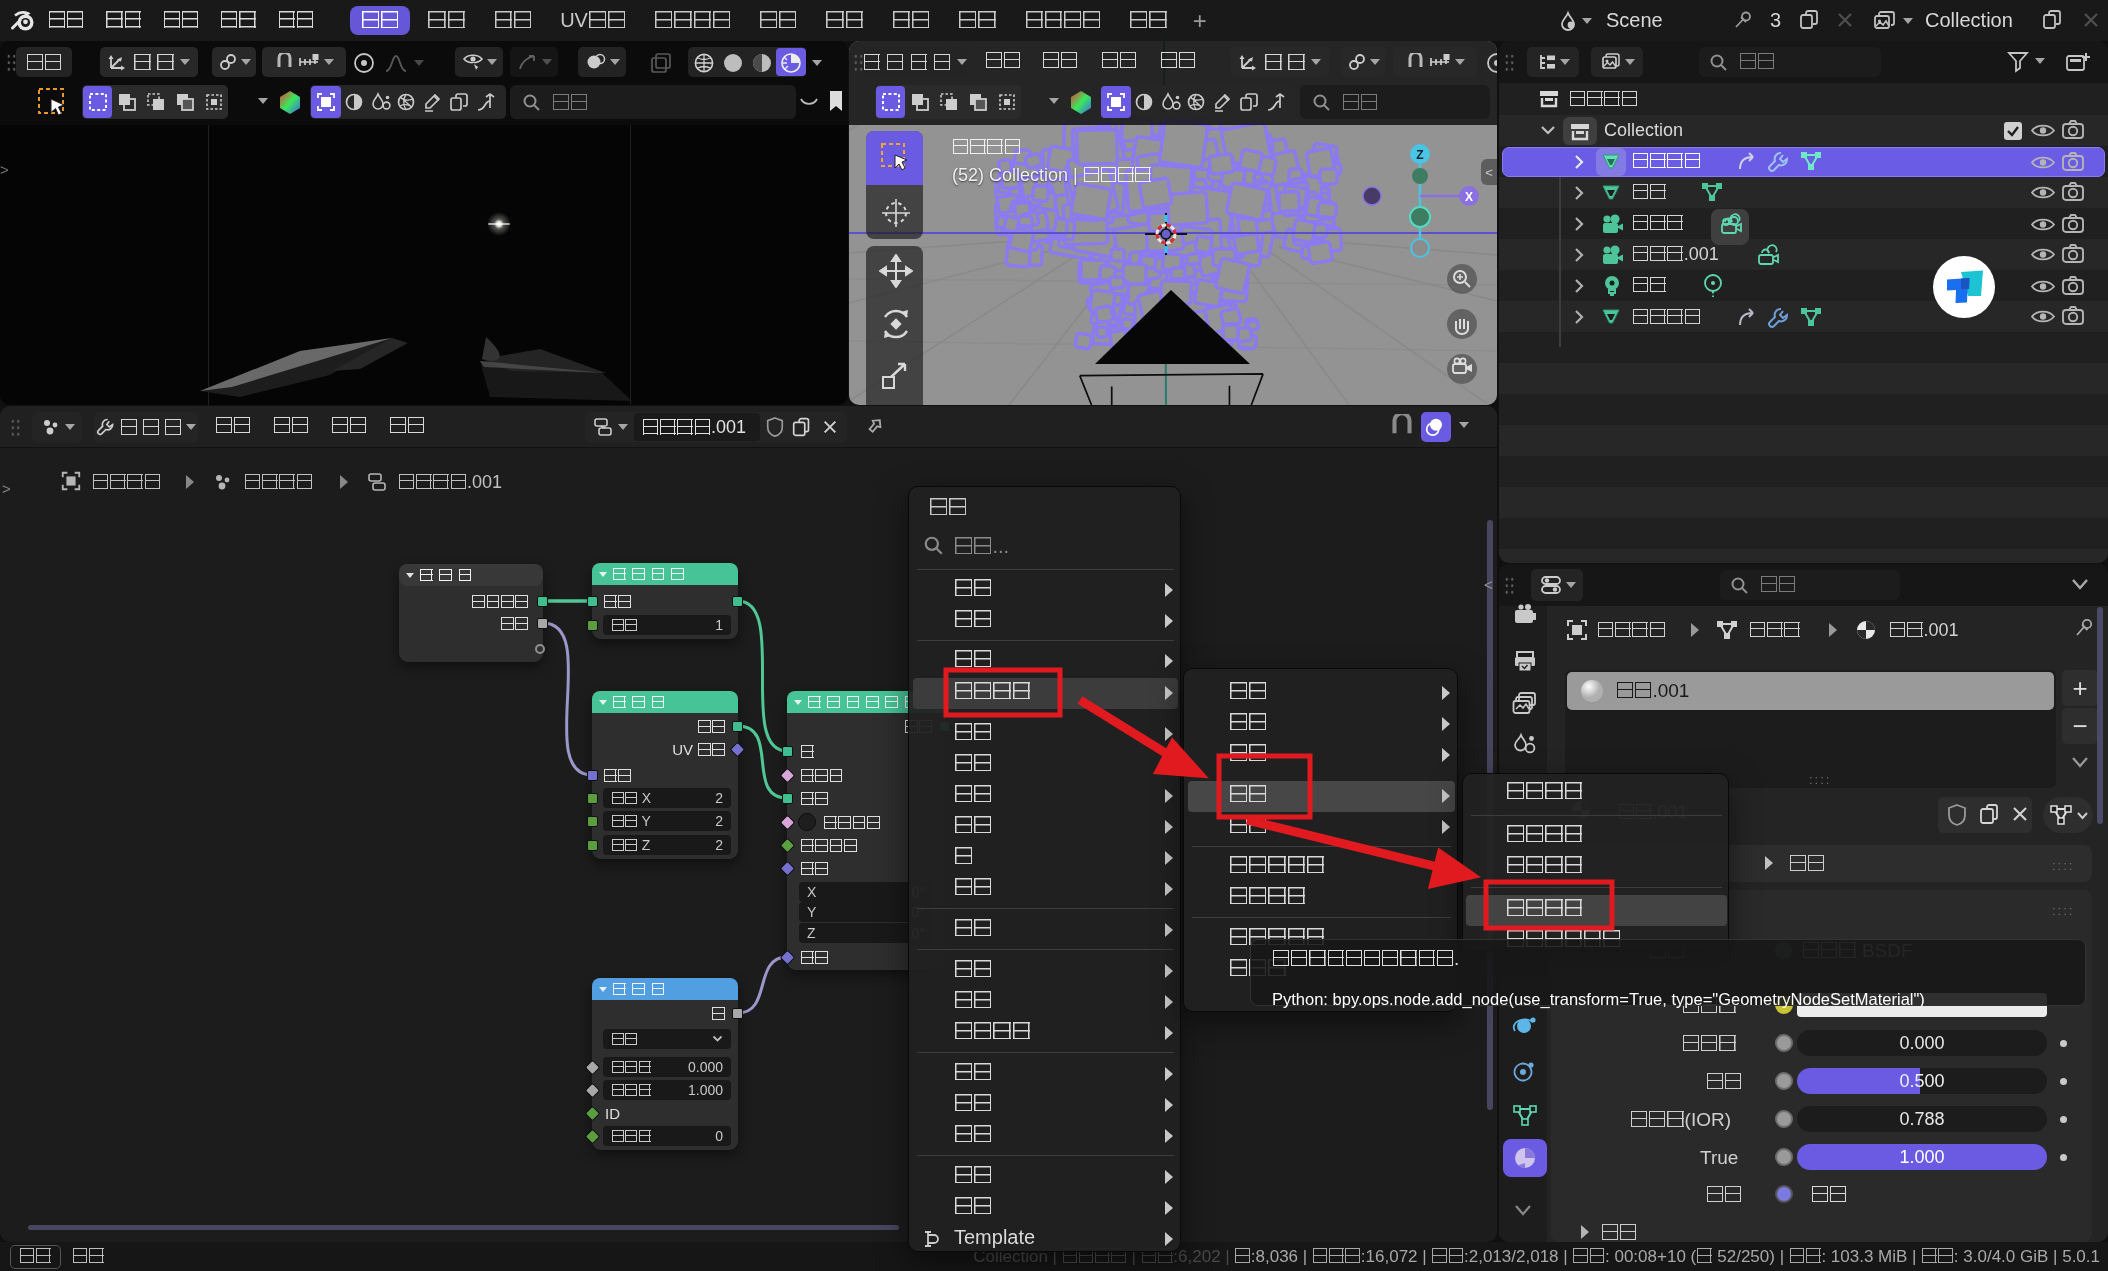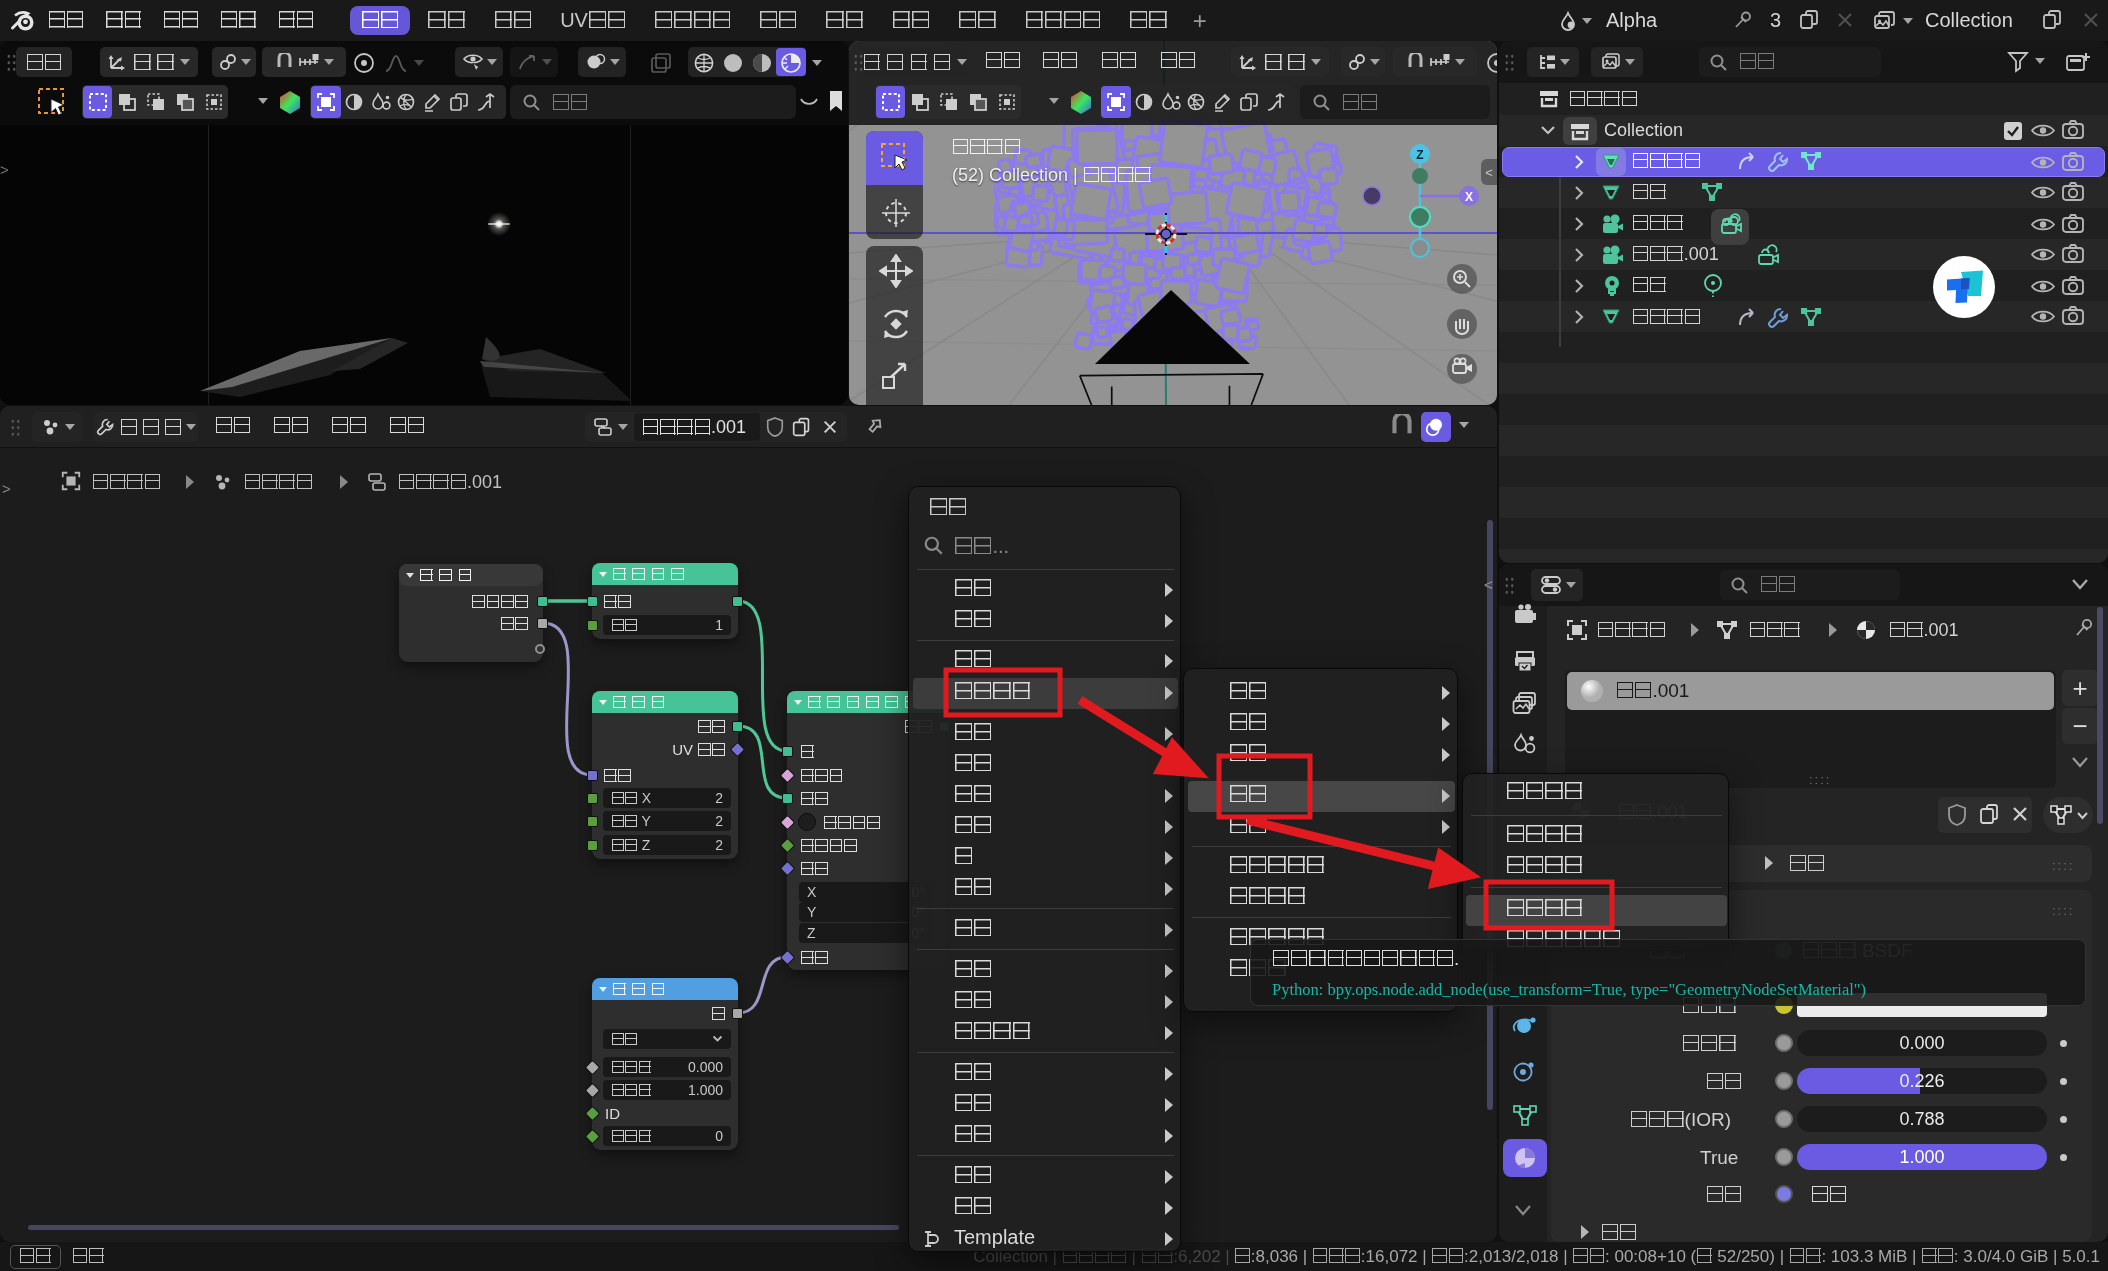--- a/index.html
+++ b/index.html
@@ -55,21 +55,21 @@
     <span style="color:#c8c8c8;padding:3px 11px"><i class="g"></i><i class="g"></i></span>
     <span style="color:#9a9a9a;font-size:24px;padding:0 8px">+</span>
   </div>
 
   <div class="row abs" style="left:1556px;top:0;height:41px;color:#d8d8d8;font-size:20px">
     <svg width="24" height="24" viewBox="0 0 24 24">
         <path d="M12 4 C14 9 18 11 18 15 a6 6 0 0 1 -12 0 C6 11 10 9 12 4 Z" fill="none" stroke="#c8c8c8" stroke-width="1.8"></path>
         <circle cx="15" cy="16" r="3.4" fill="#c8c8c8"></circle>
       </svg>
     <span class="chevs" style="margin:0 6px 0 2px"></span>
-    <span style="margin-left:8px">Alpha</span>
+    <span style="margin-left:8px">Scene</span>
   </div>
   <svg class="abs" style="left:1732px;top:9px" width="22" height="22" viewBox="0 0 22 22">
       <g fill="none" stroke="#9a9a9a" stroke-width="1.8">
         <circle cx="14" cy="7.5" r="4"></circle>
         <path d="M11 10.5 L4 18 M9 8 l5 5"></path>
       </g>
     </svg>
   <div class="abs" style="left:1770px;top:9px;color:#d5d5d5;font-size:20px">3</div>
   <svg class="abs" style="left:1797px;top:8px" width="24" height="24" viewBox="0 0 24 24">
       <rect x="4" y="7" width="11" height="13" rx="2" fill="none" stroke="#c0c0c0" stroke-width="1.8"></rect>
@@ -1430,21 +1430,21 @@
 
   <div class="abs" style="left:183px;top:469px;color:#cfcfcf;font-size:19px"><i class="g"></i><i class="g"></i><i class="g"></i></div>
   <div class="abs" style="left:276px;top:470px;width:18px;height:18px;border-radius:50%;background:#9a9a9a;border:2px solid #6e6e6e"></div>
   <div class="abs" style="left:298px;top:466px;width:250px;height:26px;background:#1c1c1c;border-radius:13px;color:#e8e8e8;font-size:18px;text-align:center;line-height:26px">0.000</div>
   <div class="abs" style="left:561px;top:476px;width:7px;height:7px;border-radius:50%;background:#c9c9c9"></div>
   <div class="abs" style="left:207px;top:507px;color:#cfcfcf;font-size:19px"><i class="g"></i><i class="g"></i></div>
   <div class="abs" style="left:276px;top:508px;width:18px;height:18px;border-radius:50%;background:#9a9a9a;border:2px solid #6e6e6e"></div>
   <div class="abs" style="left:298px;top:504px;width:250px;height:26px;background:#1c1c1c;border-radius:13px;overflow:hidden">
       <div style="width:49%;height:100%;background:#6a5be2"></div>
     </div>
-  <div class="abs" style="left:298px;top:504px;width:250px;height:26px;color:#f0f0f0;font-size:18px;text-align:center;line-height:26px">0.226</div>
+  <div class="abs" style="left:298px;top:504px;width:250px;height:26px;color:#f0f0f0;font-size:18px;text-align:center;line-height:26px">0.500</div>
   <div class="abs" style="left:561px;top:514px;width:7px;height:7px;border-radius:50%;background:#c9c9c9"></div>
   <div class="abs" style="left:131px;top:545px;color:#cfcfcf;font-size:19px"><i class="g"></i><i class="g"></i><i class="g"></i>(IOR)</div>
   <div class="abs" style="left:276px;top:546px;width:18px;height:18px;border-radius:50%;background:#9a9a9a;border:2px solid #6e6e6e"></div>
   <div class="abs" style="left:298px;top:542px;width:250px;height:26px;background:#1c1c1c;border-radius:13px;color:#e8e8e8;font-size:18px;text-align:center;line-height:26px">0.788</div>
   <div class="abs" style="left:561px;top:552px;width:7px;height:7px;border-radius:50%;background:#c9c9c9"></div>
   <div class="abs" style="left:201px;top:583px;color:#cfcfcf;font-size:19px">True</div>
   <div class="abs" style="left:276px;top:584px;width:18px;height:18px;border-radius:50%;background:#9a9a9a;border:2px solid #6e6e6e"></div>
   <div class="abs" style="left:298px;top:580px;width:250px;height:26px;background:#6a5be2;border-radius:13px;color:#fff;font-size:18px;text-align:center;line-height:26px">1.000</div>
   <div class="abs" style="left:561px;top:590px;width:7px;height:7px;border-radius:50%;background:#c9c9c9"></div>
   <div class="abs" style="left:207px;top:620px;color:#cfcfcf;font-size:19px"><i class="g"></i><i class="g"></i></div>
@@ -1777,21 +1777,21 @@
   <div class="mi" style="left:43px;top:49px"><i class="g"></i><i class="g"></i><i class="g"></i><i class="g"></i></div>
   <div class="mi" style="left:43px;top:80px"><i class="g"></i><i class="g"></i><i class="g"></i><i class="g"></i></div>
   <div class="sep abs" style="left:8px;top:113px;width:251px"></div>
   <div class="abs" style="left:3px;top:121px;width:261px;height:31px;background:#434343;border-radius:4px"></div>
   <div class="mi" style="left:43px;top:123px"><i class="g"></i><i class="g"></i><i class="g"></i><i class="g"></i></div>
   <div class="mi" style="left:43px;top:154px"><i class="g"></i><i class="g"></i><i class="g"></i><i class="g"></i><i class="g"></i><i class="g"></i></div>
 </div>
 
 <div class="abs" style="left:1250px;top:939px;width:836px;height:67px;background:rgba(24,24,24,.89);border:1px solid #323232;white-space:nowrap;border-radius:8px">
   <div class="abs" style="left:21px;top:8px;color:#dedede;font-size:19px"><i class="g"></i><i class="g"></i><i class="g"></i><i class="g"></i><i class="g"></i><i class="g"></i><i class="g"></i><i class="g"></i><i class="g"></i><i class="g"></i>.</div>
-  <div class="abs" style="left:21px;top:40px;color:#14b8a6;font-size:16.5px;font-family:Liberation Serif, serif">Python: bpy.ops.node.add_node(use_transform=True, type="GeometryNodeSetMaterial")</div>
+  <div class="abs" style="left:21px;top:50px;color:#ffffff;font-size:16.5px;font-family:Liberation Sans, sans-serif">Python: bpy.ops.node.add_node(use_transform=True, type="GeometryNodeSetMaterial")</div>
 </div>
 
 <svg class="abs" style="left:1930px;top:253px" width="68" height="68" viewBox="0 0 68 68">
   <circle cx="34" cy="34" r="31" fill="#fff"></circle>
   <path d="M31 19 L53 17.5 L51 43 L38 43 Z" fill="#1cc3d2"></path>
   <path d="M17 26.5 L39.5 25 L39 36 L37.5 36 L37 49.5 L25.5 50 L26 37 L17 37.5 Z" fill="#1a6ef0"></path>
   <path d="M31 25.6 L39.5 25 L39 36 L31 36.3 Z" fill="#1d53c0"></path>
 </svg>
 
 <svg class="abs" style="left:0;top:0;pointer-events:none" width="2108" height="1271" viewBox="0 0 2108 1271">

